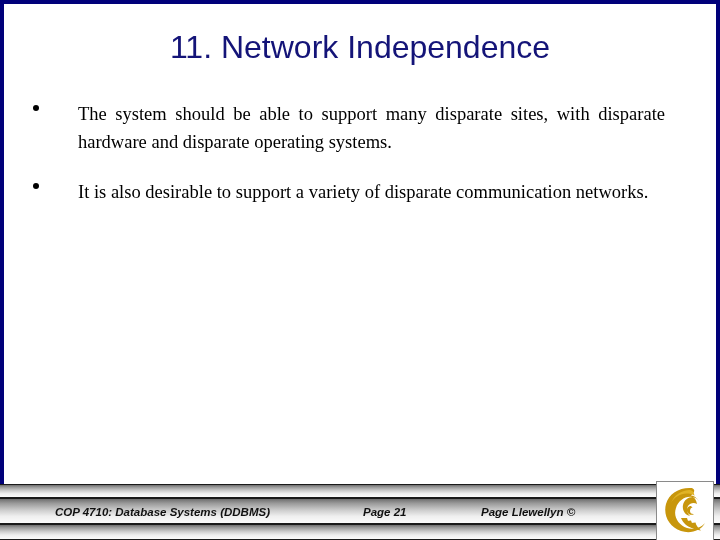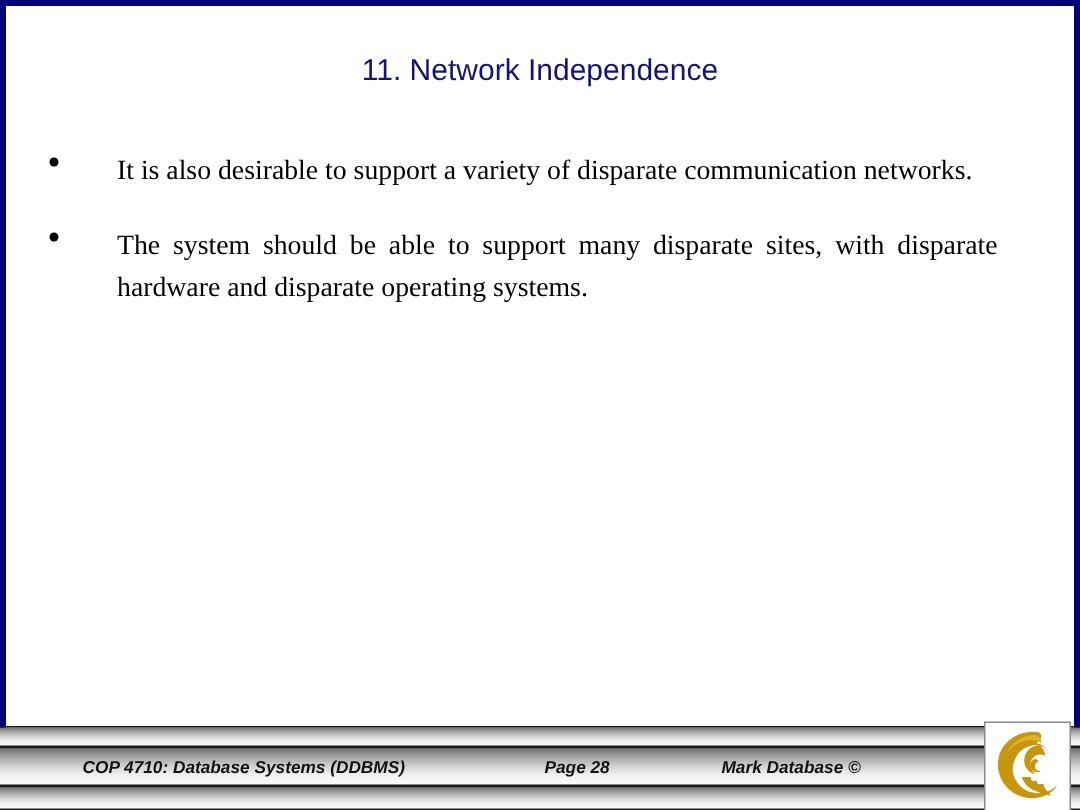--- a/index.html
+++ b/index.html
@@ -42,21 +42,21 @@
   }
 
   
   .title {
     position: absolute;
     left: 0;
     top: 30px;
     width: 720px;
     text-align: center;
     font-family: "Liberation Sans", sans-serif;
-    font-size: 20px;
+    font-size: 32px;
     font-weight: 400;
     color: #141478;
     letter-spacing: 0px;
     line-height: 34px;
     white-space: nowrap;
   }
 
   
   .content {
     position: absolute;
@@ -161,38 +161,38 @@
   <div class="frame-top"></div>
   <div class="frame-left"></div>
   <div class="frame-right"></div>
 
   <div class="title">11. Network Independence</div>
 
   <div class="content">
 
     <div class="bullet-row">
       <span class="bullet-mark"></span>
-      <p class="bullet-text">It is also desirable to support a variety of disparate communication networks.</p>
+      <p class="bullet-text">The system should be able to support many disparate sites, with disparate hardware and disparate operating systems.</p>
     </div>
 
     <div class="bullet-row">
       <span class="bullet-mark"></span>
-      <p class="bullet-text">The system should be able to support many disparate sites, with disparate hardware and disparate operating systems.</p>
+      <p class="bullet-text">It is also desirable to support a variety of disparate communication networks.</p>
     </div>
 
   </div>
 
   <div class="footer">
     <div class="bar bar-1"></div>
     <div class="bar bar-2"></div>
     <div class="bar bar-3"></div>
 
     <div class="footer-text ft-course">COP 4710: Database Systems  (DDBMS)</div>
-    <div class="footer-text ft-page">Page 28</div>
-    <div class="footer-text ft-author">Mark Database ©</div>
+    <div class="footer-text ft-page">Page 21</div>
+    <div class="footer-text ft-author">Page Llewellyn ©</div>
 
     <div class="logo-box">
       <svg width="50" height="54" viewBox="0 0 50 54">
         <g fill="#c8960c">
 
           <path d="M32 4 C20 3 9 9 6 20 C3 31 9 43 21 47 C30 50 41 47 45 39
                    C41 44 33 46 27 44 C18 41 13 32 16 24 C18 17 25 12 32 13
                    C36 13.5 39 16 40 19 C38 15 35 12 31 11.5 C34 9 36 6 32 4 Z"></path>
 
           <path d="M33 13 C28 13 24 16 23 21 C22 26 25 31 30 32

